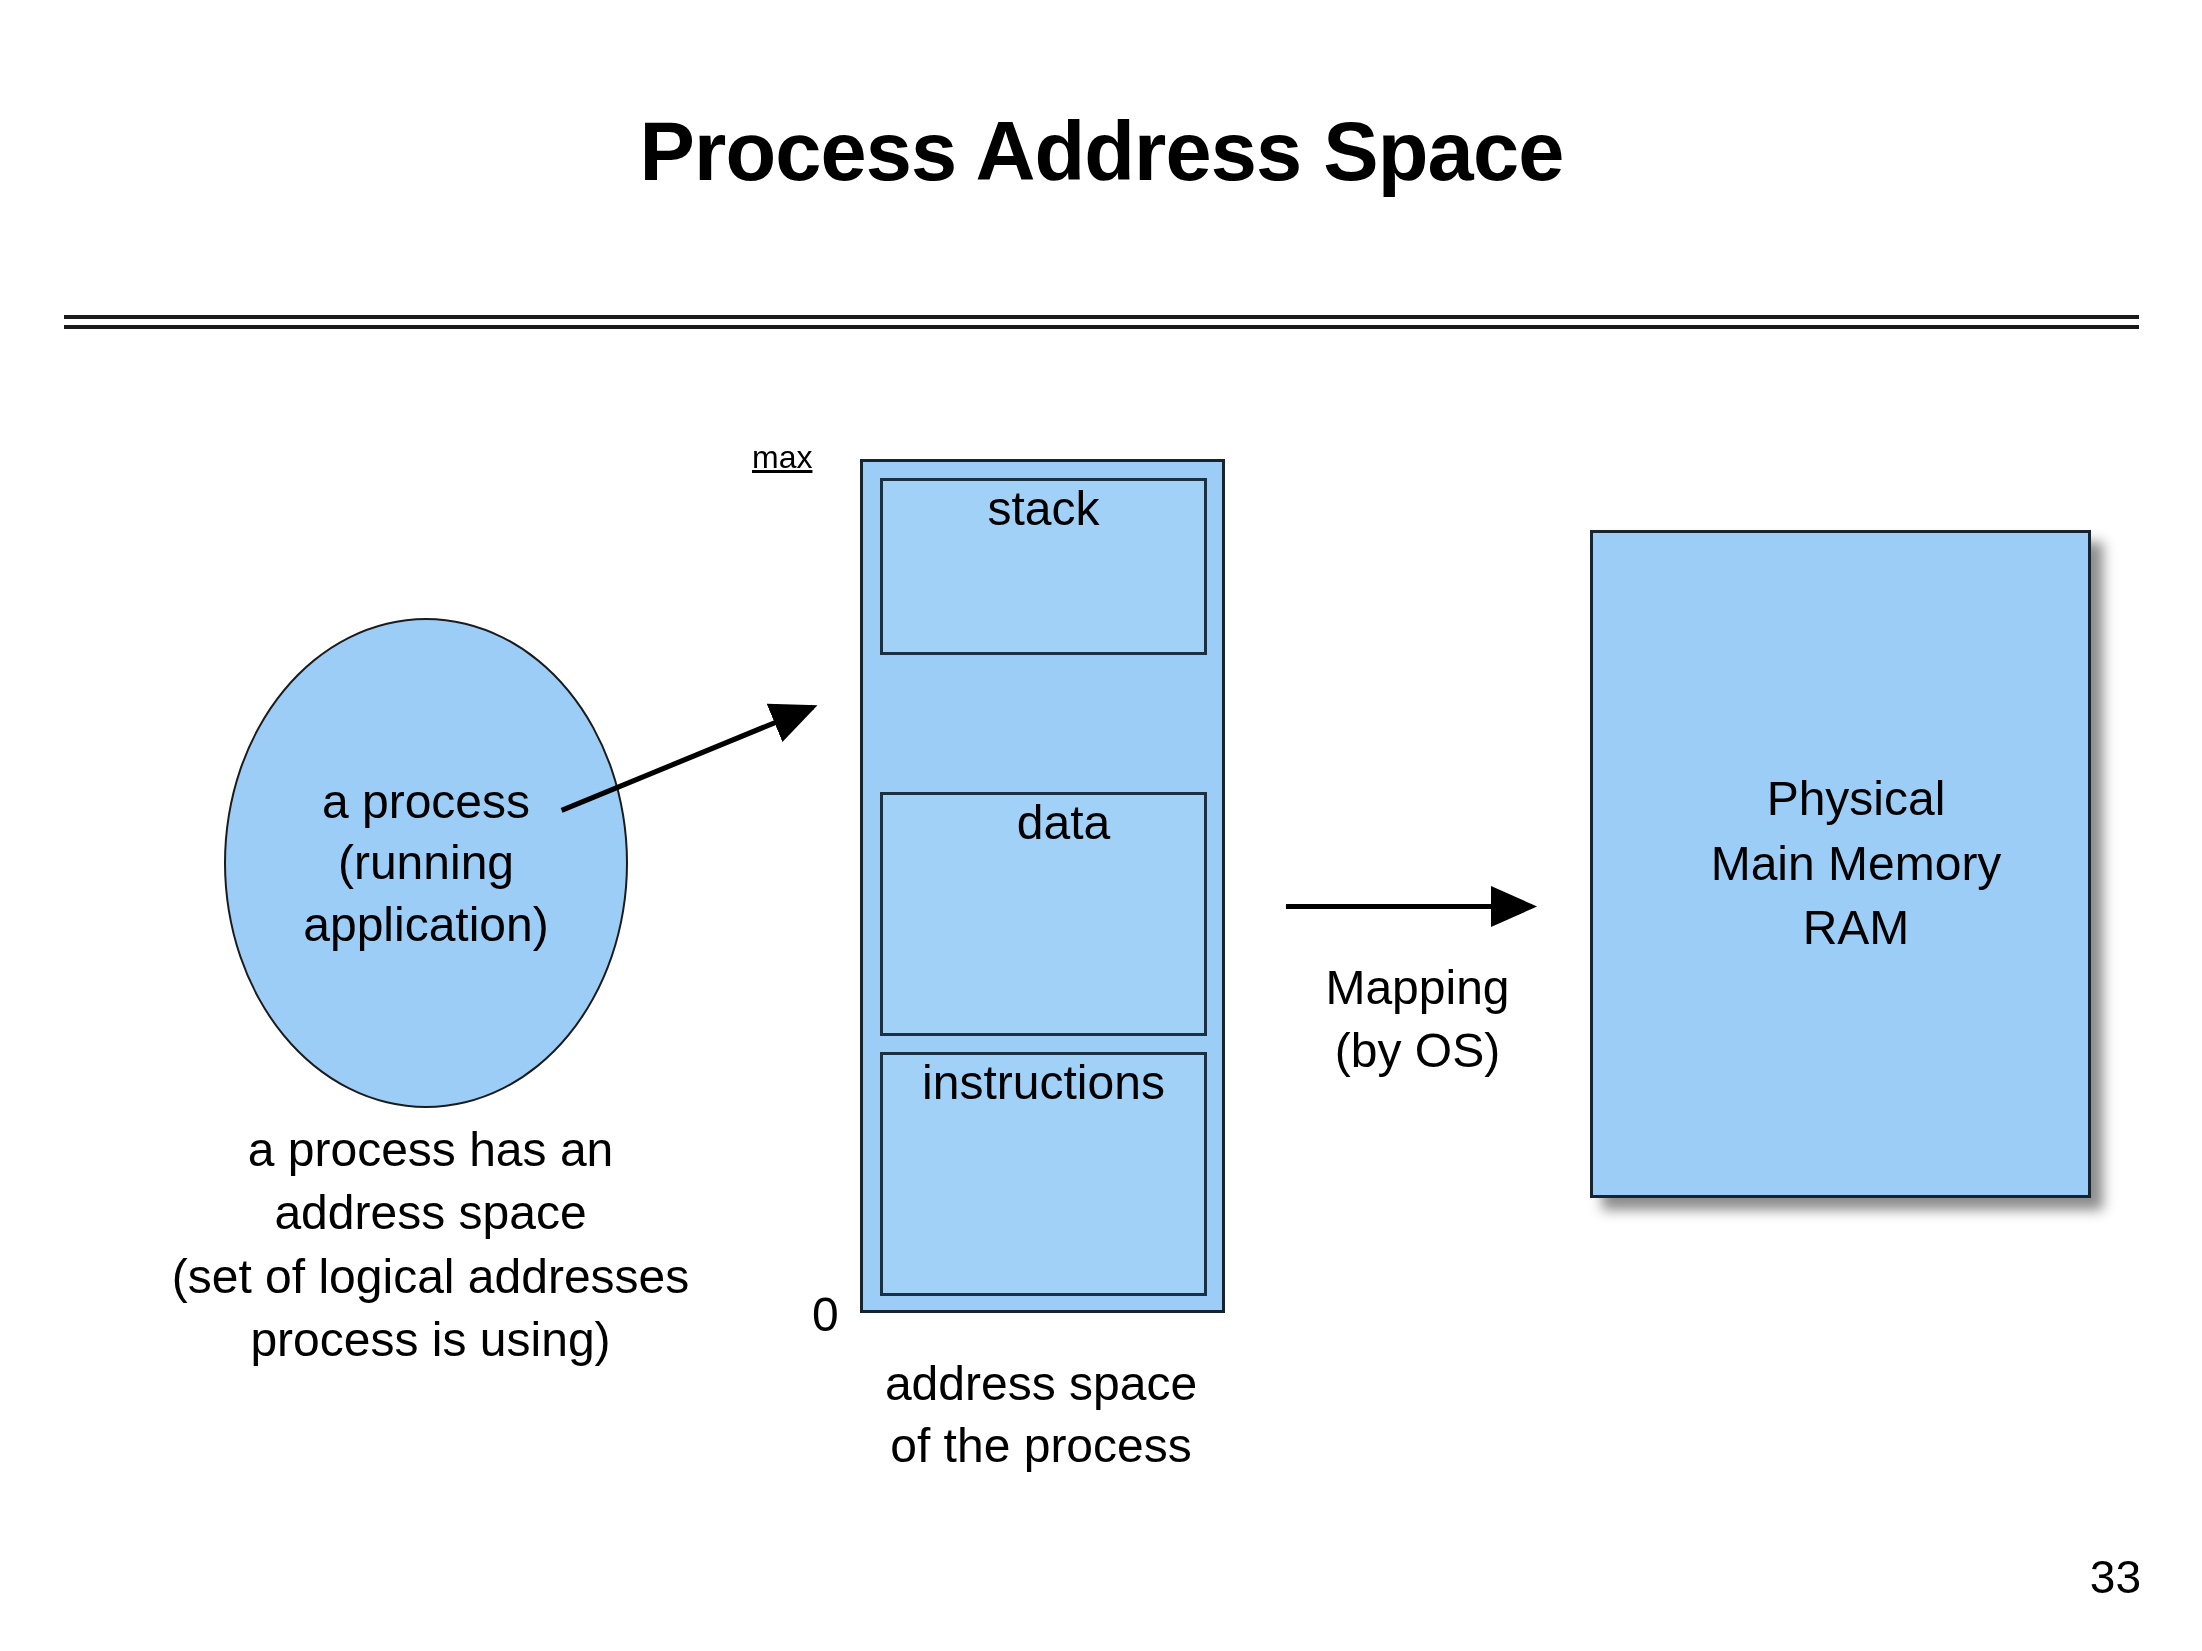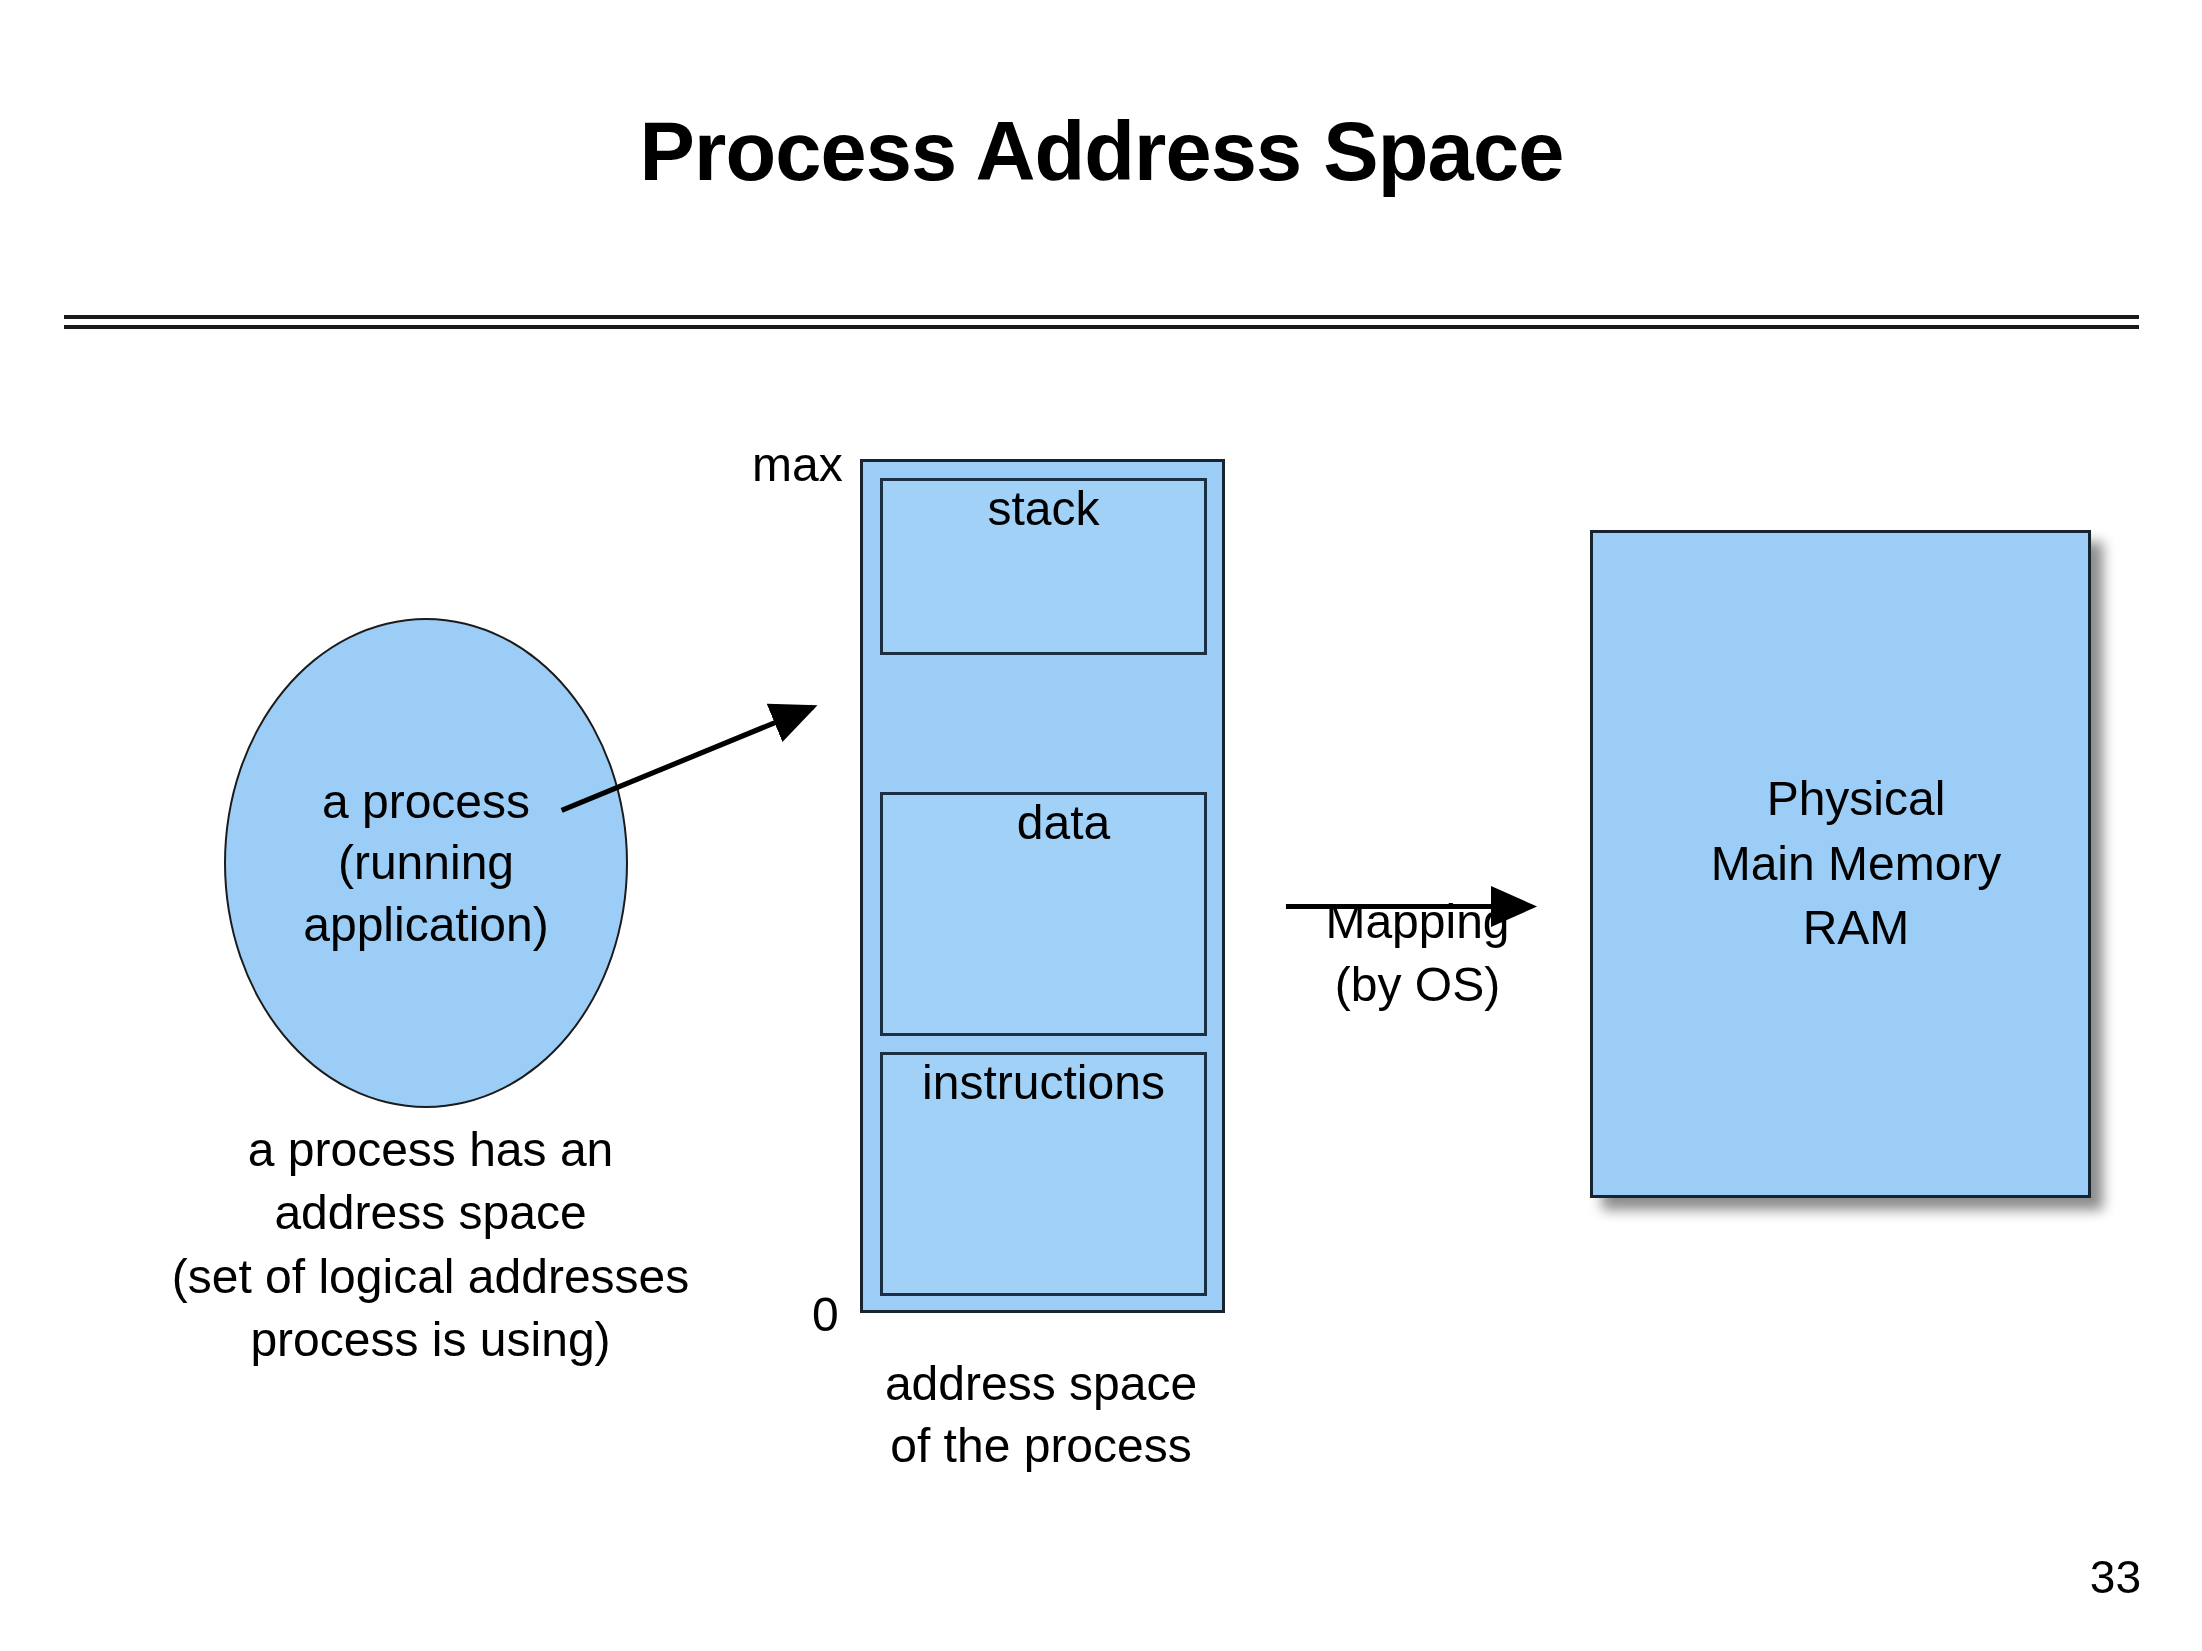--- a/index.html
+++ b/index.html
@@ -119,22 +119,23 @@
   }
   .seg-stack       { top: 15.5px;  height: 177px; }
   .seg-data        { top: 330px; height: 244px; padding-left: 40px; }
   .seg-instructions{ top: 590px; height: 244px; }
 
   
   .label-max {
     position: absolute;
     left: 752px;
     top: 441px;
-    font-size: 48px;
+    font-size: 32px;
     line-height: 1;
+    text-decoration: underline;
   }
   .label-zero {
     position: absolute;
     left: 812px;
     top: 1291px;
     font-size: 48px;
     line-height: 1;
   }
 
   
@@ -154,21 +155,21 @@
     position: absolute;
     left: 1280px;
     top: 886px;
     width: 275px;
     height: 41px;
     pointer-events: none;
   }
   .mapping-label {
     position: absolute;
     left: 1280px;
-    top: 890px;
+    top: 956px;
     width: 275px;
     text-align: center;
     font-size: 48px;
     line-height: 1.32;
   }
   .mapping-label .line { display: block; }
 
   
   .ram-box {
     position: absolute;

